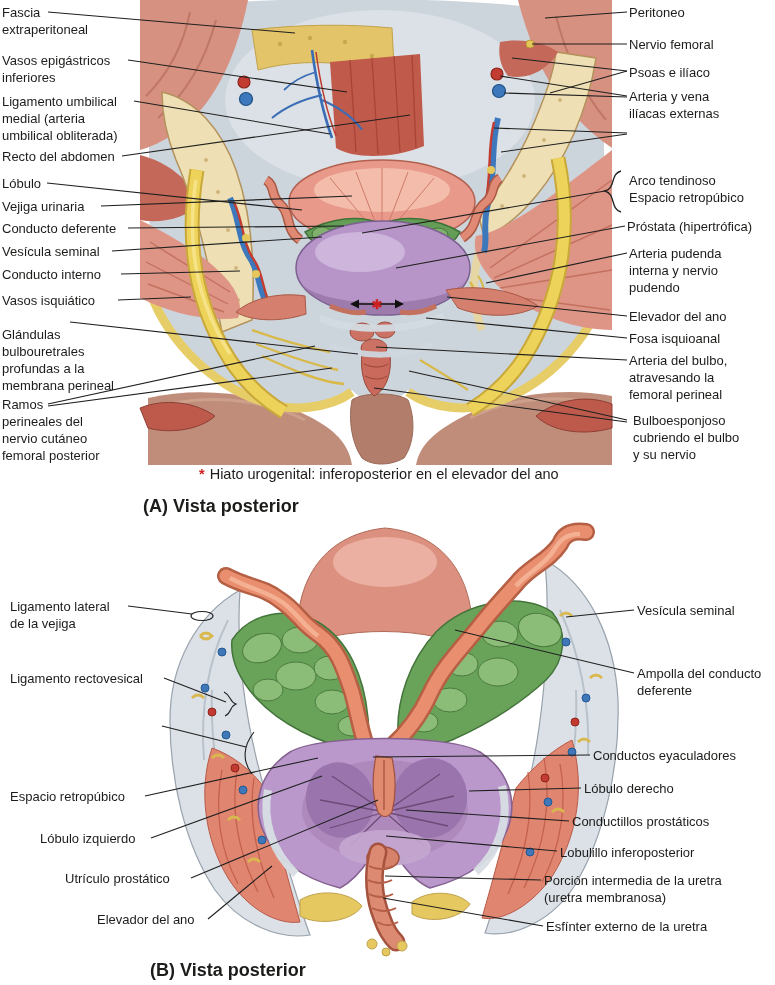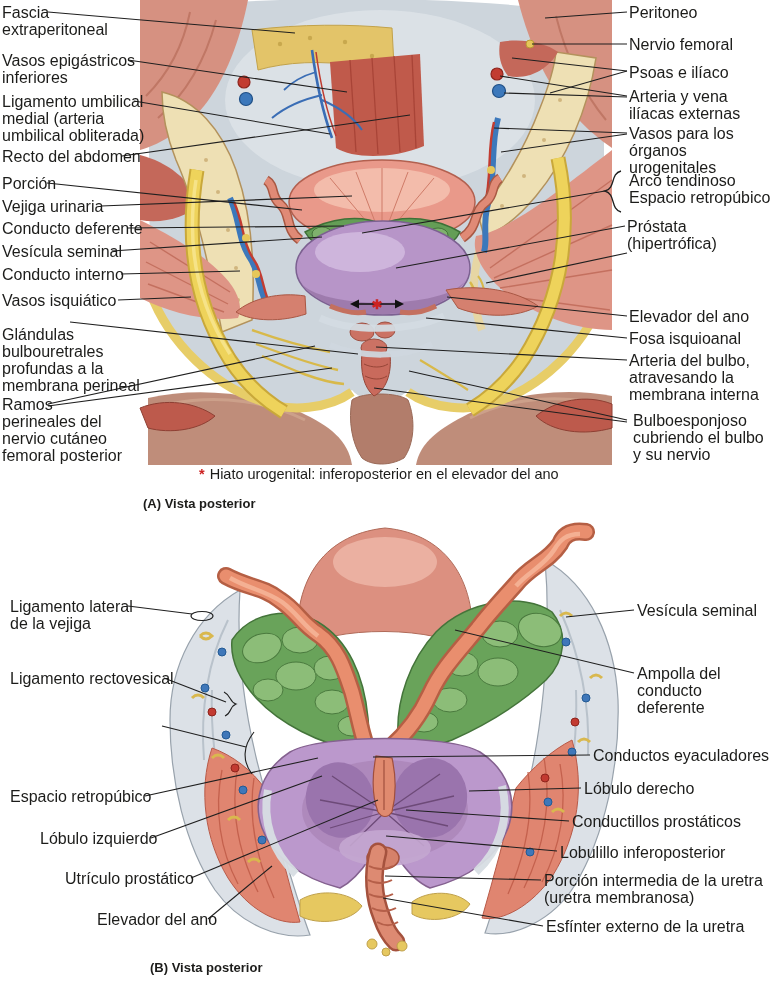--- a/index.html
+++ b/index.html
@@ -1,21 +1,21 @@
 <!DOCTYPE html>
 <html><head>
 <meta charset="utf-8">
 <style>
   html,body{margin:0;padding:0;background:#fff;}
   .canvas{position:relative;width:775px;height:985px;background:#ffffff;
           font-family:"Liberation Sans",sans-serif;overflow:hidden;}
   .art{position:absolute;left:0;top:0;}
-  .lbl{position:absolute;font-size:16px;line-height:17px;color:#1c1c1a;
+  .lbl{position:absolute;font-size:13px;line-height:17px;color:#1c1c1a;
        white-space:pre-line;}
-  .cap{position:absolute;font-weight:bold;font-size:13px;color:#1c1c1a;}
+  .cap{position:absolute;font-weight:bold;font-size:18px;color:#1c1c1a;}
   .fn{position:absolute;font-size:14.5px;color:#1c1c1a;white-space:nowrap;}
   .fn .star{color:#cc2222;font-weight:bold;margin-right:5px;}
 </style>
 </head>
 <body>
 
 <div class="canvas">
 
 <svg class="art" width="775" height="985" viewBox="0 0 775 985">
 
@@ -396,50 +396,51 @@
 </svg>
 
 <div class="lbl" style="left:2px;top:4px">Fascia
 extraperitoneal</div>
 <div class="lbl" style="left:2px;top:52px">Vasos epigástricos
 inferiores</div>
 <div class="lbl" style="left:2px;top:93px">Ligamento umbilical
 medial (arteria
 umbilical obliterada)</div>
 <div class="lbl" style="left:2px;top:148px">Recto del abdomen</div>
-<div class="lbl" style="left:2px;top:175px">Porción</div>
+<div class="lbl" style="left:2px;top:175px">Lóbulo</div>
 <div class="lbl" style="left:2px;top:198px">Vejiga urinaria</div>
 <div class="lbl" style="left:2px;top:220px">Conducto deferente</div>
 <div class="lbl" style="left:2px;top:243px">Vesícula seminal</div>
 <div class="lbl" style="left:2px;top:266px">Conducto interno</div>
 <div class="lbl" style="left:2px;top:292px">Vasos isquiático</div>
 <div class="lbl" style="left:2px;top:326px">Glándulas
 bulbouretrales
 profundas a la
 membrana perineal</div>
 <div class="lbl" style="left:2px;top:396px">Ramos
 perineales del
 nervio cutáneo
 femoral posterior</div>
 
 <div class="lbl" style="left:629px;top:4px">Peritoneo</div>
 <div class="lbl" style="left:629px;top:36px">Nervio femoral</div>
 <div class="lbl" style="left:629px;top:64px">Psoas e ilíaco</div>
 <div class="lbl" style="left:629px;top:88px">Arteria y vena
 ilíacas externas</div>
-<div class="lbl" style="left:629px;top:125px">Vasos para los
-órganos urogenitales</div>
 <div class="lbl" style="left:629px;top:172px">Arco tendinoso
 Espacio retropúbico</div>
 <div class="lbl" style="left:627px;top:218px">Próstata (hipertrófica)</div>
+<div class="lbl" style="left:629px;top:245px">Arteria pudenda
+interna y nervio
+pudendo</div>
 <div class="lbl" style="left:629px;top:308px">Elevador del ano</div>
 <div class="lbl" style="left:629px;top:330px">Fosa isquioanal</div>
 <div class="lbl" style="left:629px;top:352px">Arteria del bulbo,
 atravesando la
-membrana interna</div>
+femoral perineal</div>
 <div class="lbl" style="left:633px;top:412px">Bulboesponjoso
 cubriendo el bulbo
 y su nervio</div>
 
 <div class="fn" style="left:199px;top:466px">
   <span class="star">*</span><span>Hiato urogenital: inferoposterior en el elevador del ano</span>
 </div>
 <div class="cap" style="left:143px;top:496px">(A) Vista posterior</div>
 
 <div class="lbl" style="left:10px;top:598px">Ligamento lateral

